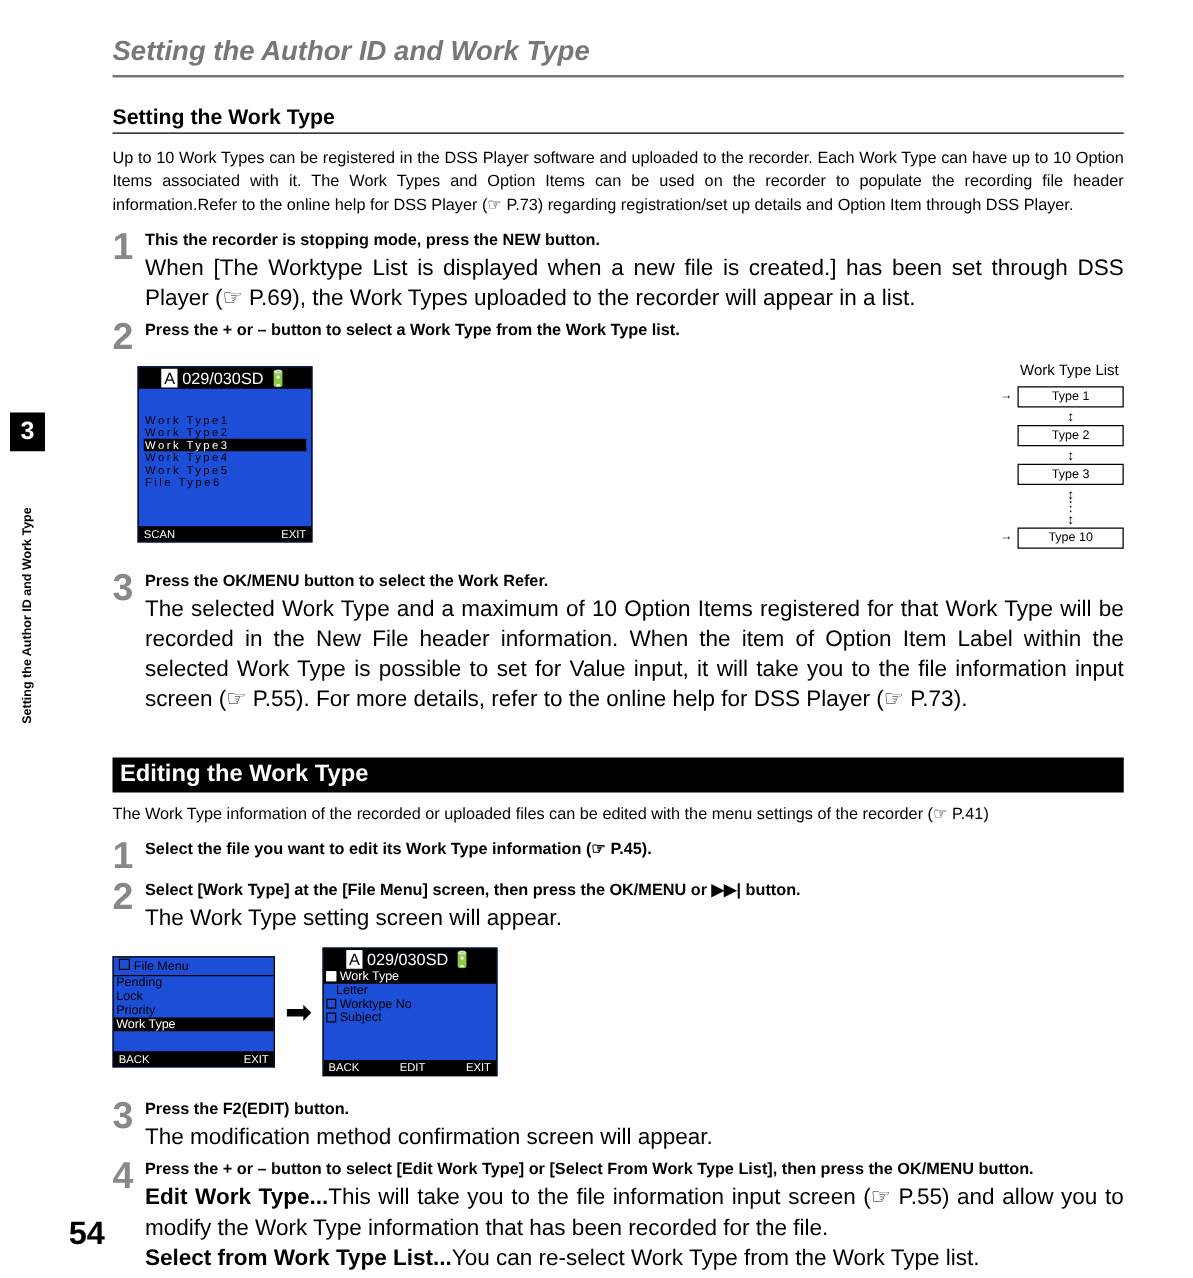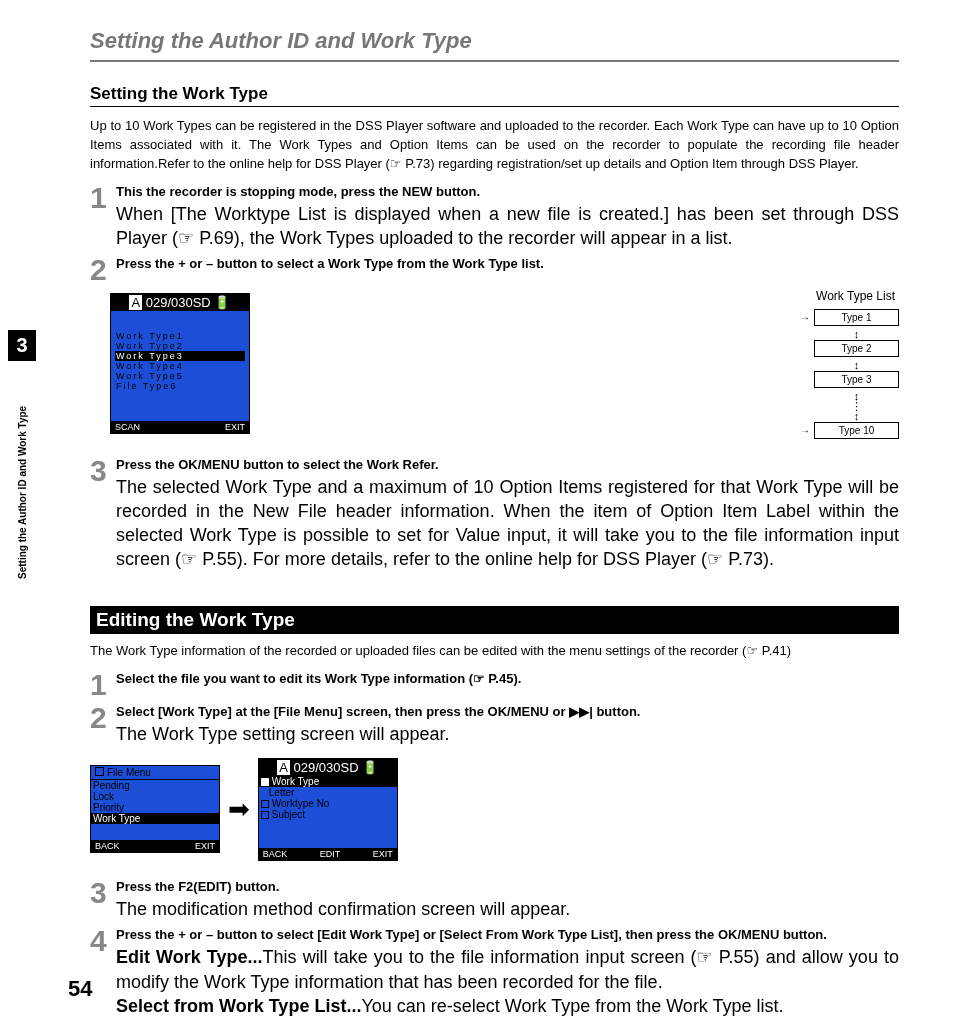--- a/index.html
+++ b/index.html
@@ -82,23 +82,23 @@
     writing-mode: vertical-rl;
     text-orientation: mixed;
     transform: rotate(180deg);
     font-size: 10px;
     font-weight: bold;
     margin: 6px auto 0;
     height: 250px;
   }
   .page-num {
     position: absolute;
-    left: 68px;
+    left: 55px;
     bottom: 20px;
-    font-size: 22px;
+    font-size: 26px;
     font-weight: bold;
   }
 
   
   .lcd {
     width: 140px;
     border: 1px solid #000;
     font-size: 10px;
     background: #1d4ed8;
     margin: 4px 0;

